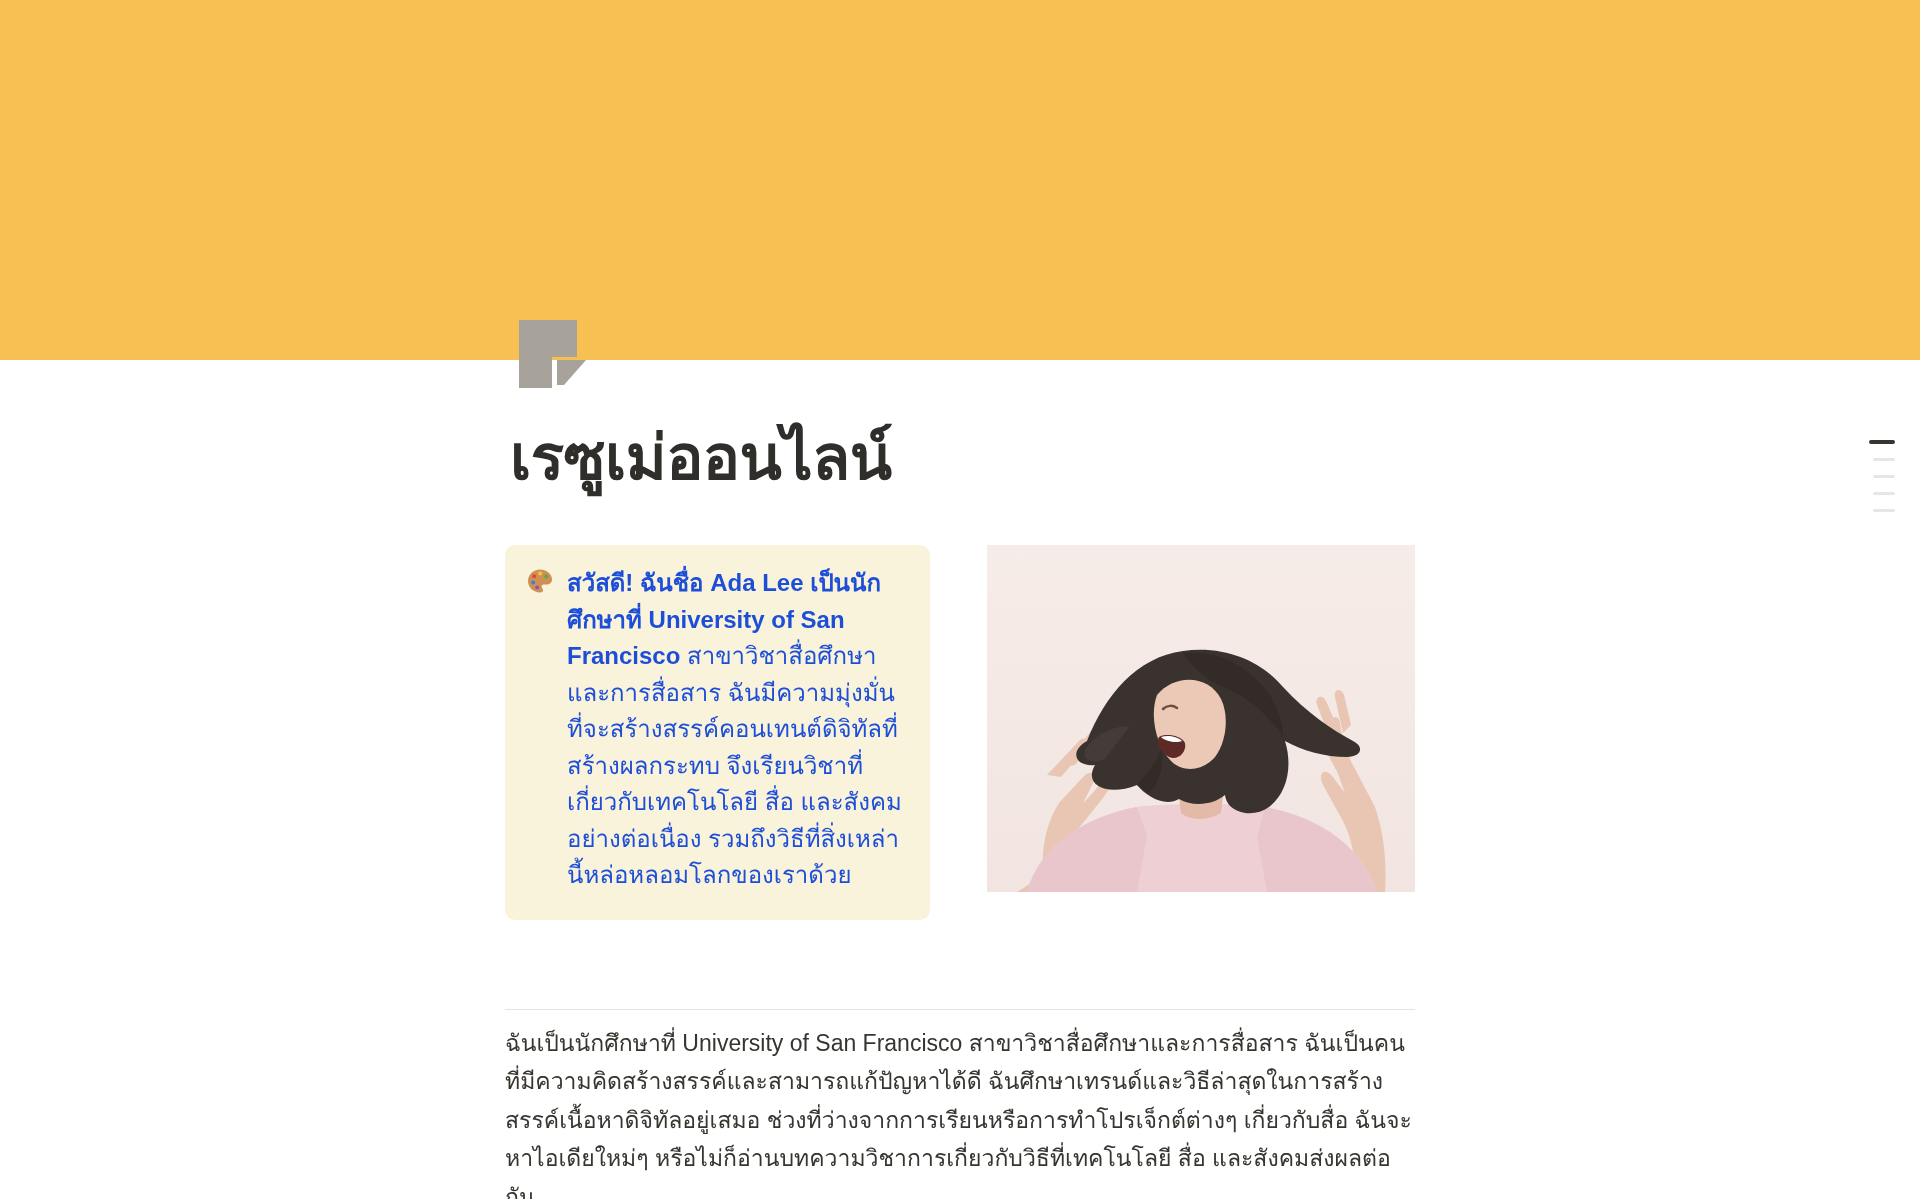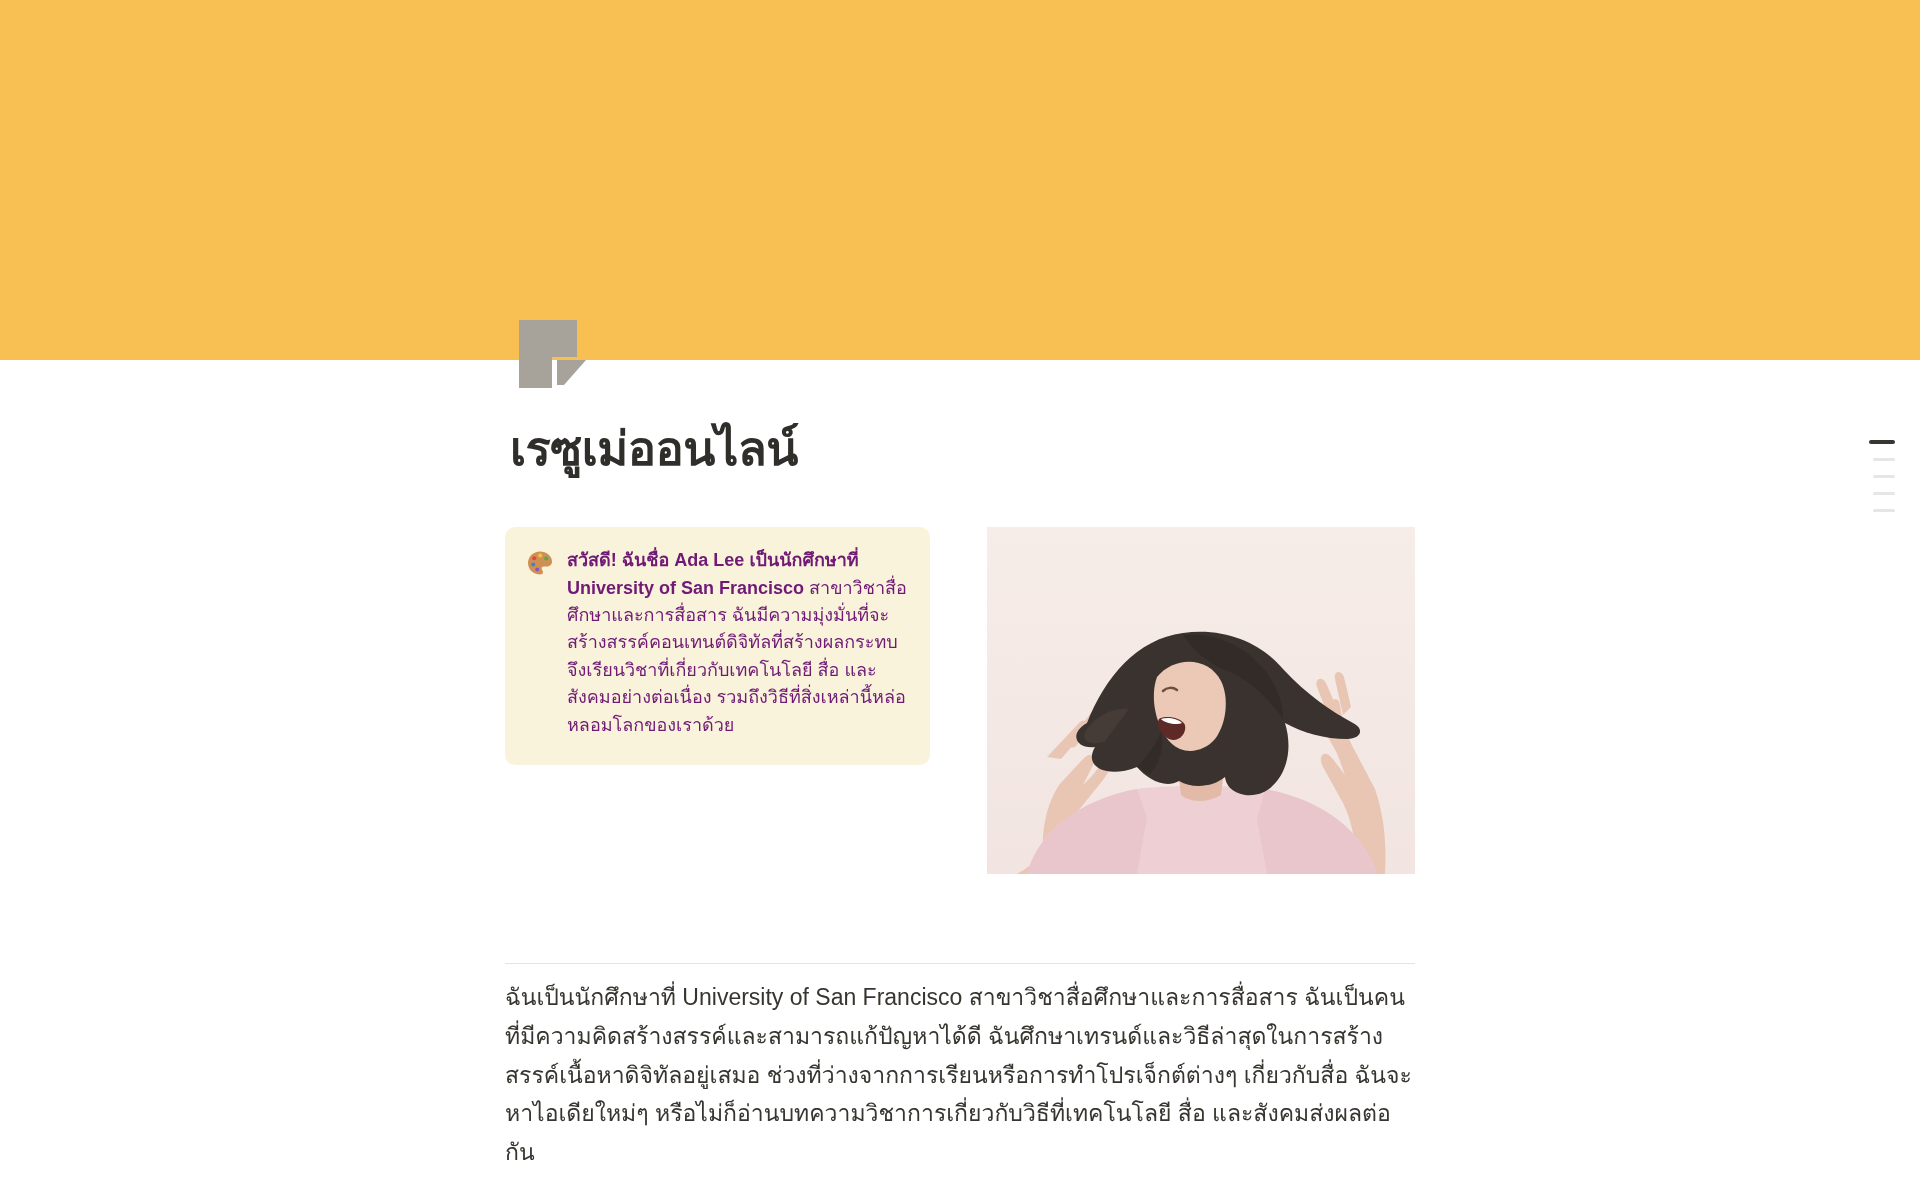--- a/index.html
+++ b/index.html
@@ -7,29 +7,29 @@
   body { font-family:"Liberation Sans","DejaVu Sans",sans-serif; color:#37352f; }
   .canvas { position:relative; width:1920px; height:1199px; overflow:hidden; background:#fff; }
 
   .cover { position:absolute; left:0; top:0; width:1920px; height:360px; background:#f8c053; }
 
   .content { position:absolute; left:505px; top:0; width:910px; }
 
   .page-icon { position:relative; margin-left:14px; margin-top:320px; width:70px; height:70px; cursor:pointer; }
   .page-icon svg { display:block; }
 
-  .page-title { margin-top:31px; margin-left:5px; font-size:47px; font-weight:700; color:#2f2e2b; letter-spacing:-0.5px; line-height:1.2; }
+  .page-title { margin-top:31px; margin-left:5px; font-size:62px; font-weight:700; color:#2f2e2b; letter-spacing:-0.5px; line-height:1.2; }
 
   .columns { display:flex; margin-top:50px; gap:57px; align-items:flex-start; }
   .col-left { width:425px; }
   .col-right { width:428px; }
 
   .callout { background:#faf3dc; border-radius:10px; padding:20px 22px 26px 22px; display:flex; gap:14px; }
   .callout-icon { flex:0 0 26px; width:26px; height:26px; margin-top:3px; }
-  .callout-text { font-size:18px; line-height:1.52; color:#701a75; }
+  .callout-text { font-size:24px; line-height:1.52; color:#1d4ed8; }
   .callout-text strong { font-weight:700; }
 
   .photo-figure { width:428px; height:347px; overflow:hidden; cursor:pointer; }
   .photo-figure svg { display:block; }
 
   .about { margin-top:89px; }
   .about-heading { display:flex; align-items:center; gap:12px; font-size:30px; font-weight:700; color:#2f2e2b; }
   .about-heading .h-icon { width:34px; height:34px; flex:0 0 34px; }
   .divider { margin-top:22px; height:1px; background:#e4e3e1; width:910px; }
   .about-body { margin-top:14px; font-size:23px; line-height:1.68; color:#37352f; max-width:910px; }

